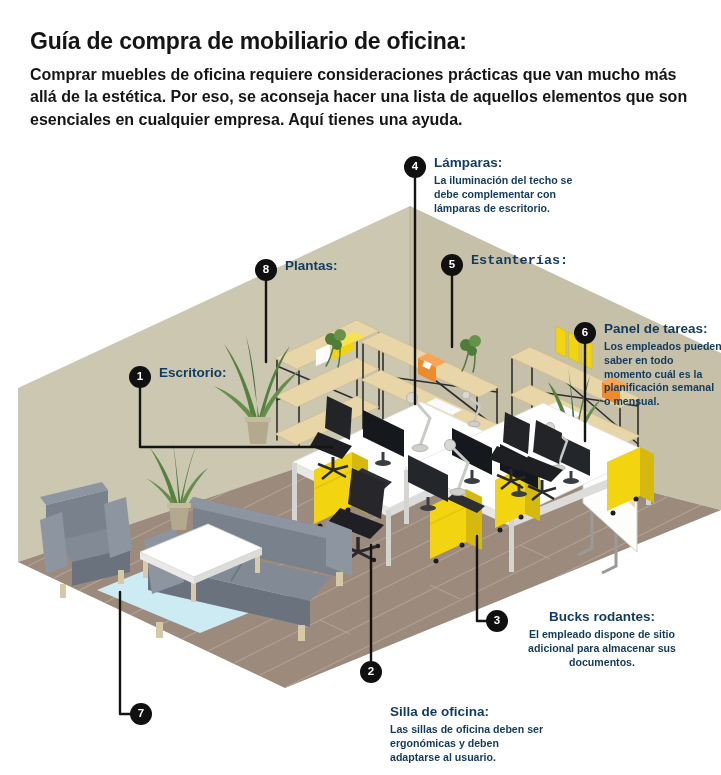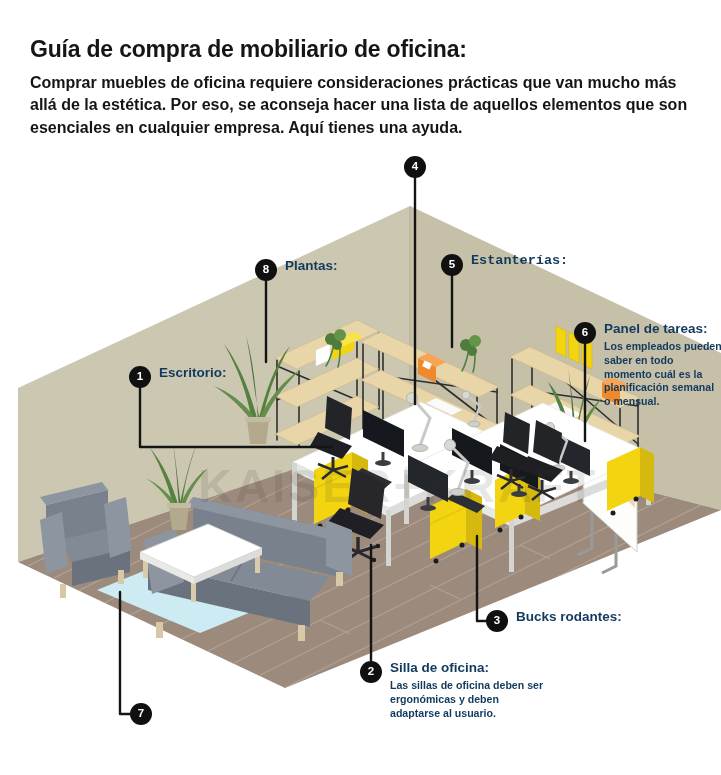--- a/index.html
+++ b/index.html
@@ -1,18 +1,18 @@
 <!DOCTYPE html>
 <html><head>
 <meta charset="utf-8">
 <style>
   html,body{margin:0;padding:0;background:#fff;}
   body{font-family:"Liberation Sans", sans-serif;}
   #canvas{position:relative;width:721px;height:775px;background:#fff;overflow:hidden;}
-  .hdr{position:absolute;left:30px;top:36px;width:664px;color:#151515;}
+  .hdr{position:absolute;left:30px;top:28px;width:664px;color:#151515;}
   .hdr h1{margin:0 0 9px 0;font-size:23px;font-weight:bold;letter-spacing:-0.2px;}
   .hdr p{margin:0;font-size:16px;font-weight:bold;line-height:1.4;}
   #scene{position:absolute;left:0;top:0;width:721px;height:775px;}
   .wm{position:absolute;left:198px;top:458px;font-size:47px;font-weight:bold;
       letter-spacing:3px;color:rgba(55,55,50,0.12);white-space:nowrap;pointer-events:none;}
   .callout{position:absolute;display:flex;align-items:flex-start;}
   .badge{width:22px;height:22px;border-radius:50%;background:#101010;color:#fff;
          font-size:11.5px;font-weight:bold;display:flex;align-items:center;
          justify-content:center;flex:0 0 22px;line-height:1;}
   .ct{margin-left:8px;}
@@ -331,46 +331,50 @@
       <path d="M371,545 L371,661"></path>
       <path d="M477,536 L477,621 L486,621"></path>
       <path d="M415,178 L415,404"></path>
       <path d="M452,276 L452,347"></path>
       <path d="M585,344 L585,441"></path>
       <path d="M120,592 L120,714 L130,714"></path>
       <path d="M266,281 L266,362"></path>
     </g>
   </svg>
 
-  <div class="wm">KAISER+KRAFT</div>
 
   <div class="callout" style="left:129px;top:366px;">
     <span class="badge">1</span>
     <div class="ct" style="width:134px;">
       <h3>Escritorio:</h3>
     </div>
   </div>
 
   <div class="callout" style="left:360px;top:661px;">
     <span class="badge">2</span>
-    <div class="ct" style="width:158px;">
+    <div class="ct" style="width:158px;margin-top:44px;">
       <h3>Silla de oficina:</h3>
       <p>Las sillas de oficina deben ser ergonómicas y deben adaptarse al usuario.</p>
     </div>
   </div>
 
   <div class="callout" style="left:486px;top:610px;">
     <span class="badge">3</span>
-    <div class="ct" style="width:172px;">
+    <div class="ct" style="width:172px;text-align:center;">
       <h3>Bucks rodantes:</h3>
+      <p>El empleado dispone de sitio adicional para almacenar sus documentos.</p>
     </div>
   </div>
 
   <div class="callout" style="left:404px;top:156px;">
     <span class="badge">4</span>
+    <div class="ct" style="width:158px;">
+      <h3>Lámparas:</h3>
+      <p>La iluminación del techo se debe complementar con lámparas de escritorio.</p>
+    </div>
   </div>
 
   <div class="callout" style="left:441px;top:254px;">
     <span class="badge">5</span>
     <div class="ct" style="width:160px;font-family:Liberation Mono, monospace;">
       <h3>Estanterías:</h3>
     </div>
   </div>
 
   <div class="callout" style="left:574px;top:322px;">

